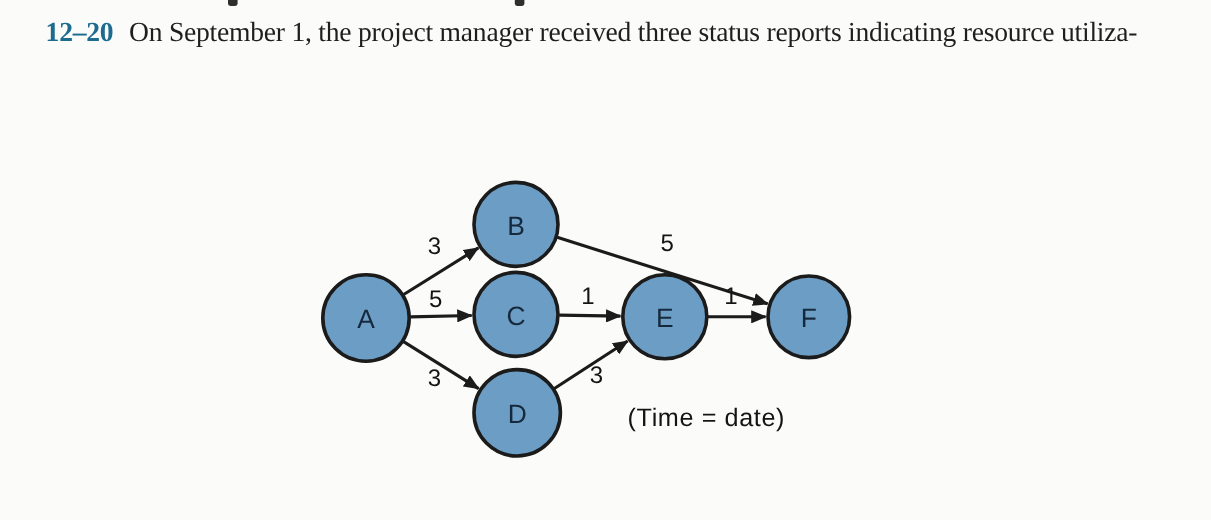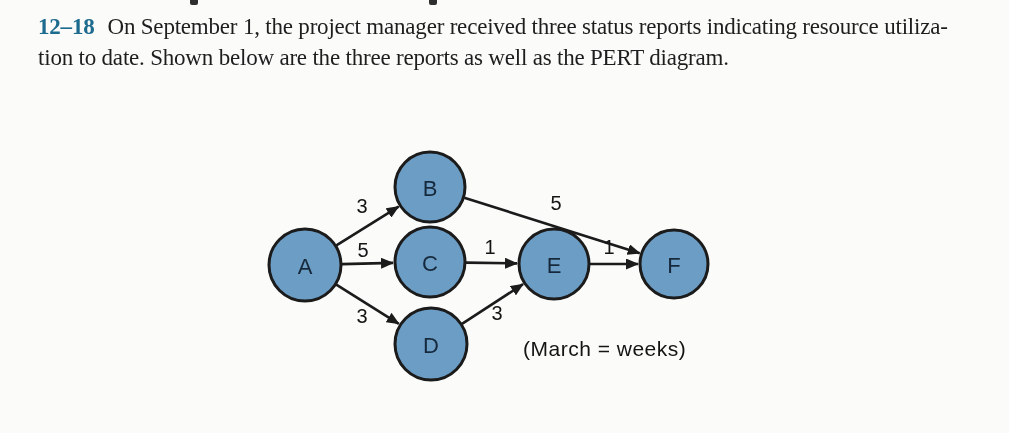--- a/index.html
+++ b/index.html
@@ -39,22 +39,21 @@
     white-space: nowrap;
   }
 </style>
 </head>
 <body>
 
 <div id="artifact-1" class="crop-artifact"></div>
 <div id="artifact-2" class="crop-artifact"></div>
 
 <div class="problem">
-  <span class="problem-number">12–18</span><span>On September 1, the project manager received three status reports indicating resource utiliza-</span><br>
-  <span>tion to date. Shown below are the three reports as well as the PERT diagram.</span>
+  <span class="problem-number">12–20</span><span>On September 1, the project manager received three status reports indicating resource utiliza-</span><br>
 </div>
 
 <div id="diagram-layer">
   <svg id="pert-svg" width="1009" height="433" viewBox="0 0 1009 433" xmlns="http://www.w3.org/2000/svg">
     <defs>
       <marker id="arrowhead" markerWidth="13" markerHeight="11" refX="12" refY="5.5" orient="auto" markerUnits="userSpaceOnUse">
         <path d="M0,0 L13,5.5 L0,11 Z" fill="#1b1b1b"></path>
       </marker>
     </defs>
     <g id="edges-group">
@@ -85,13 +84,13 @@
         <text x="363" y="250" text-anchor="middle" dominant-baseline="central" fill="#141414" font-family="&quot;Liberation Sans&quot;, sans-serif" font-size="20">5</text>
         <text x="362" y="316" text-anchor="middle" dominant-baseline="central" fill="#141414" font-family="&quot;Liberation Sans&quot;, sans-serif" font-size="20">3</text>
         <text x="556" y="203" text-anchor="middle" dominant-baseline="central" fill="#141414" font-family="&quot;Liberation Sans&quot;, sans-serif" font-size="20">5</text>
         <text x="490" y="247" text-anchor="middle" dominant-baseline="central" fill="#141414" font-family="&quot;Liberation Sans&quot;, sans-serif" font-size="20">1</text>
         <text x="497" y="313" text-anchor="middle" dominant-baseline="central" fill="#141414" font-family="&quot;Liberation Sans&quot;, sans-serif" font-size="20">3</text>
         <text x="609" y="247" text-anchor="middle" dominant-baseline="central" fill="#141414" font-family="&quot;Liberation Sans&quot;, sans-serif" font-size="20">1</text>
       </g>
   </svg>
 </div>
 
-<div class="diagram-caption">(March = weeks)</div>
+<div class="diagram-caption">(Time = date)</div>
 
 </body></html>

